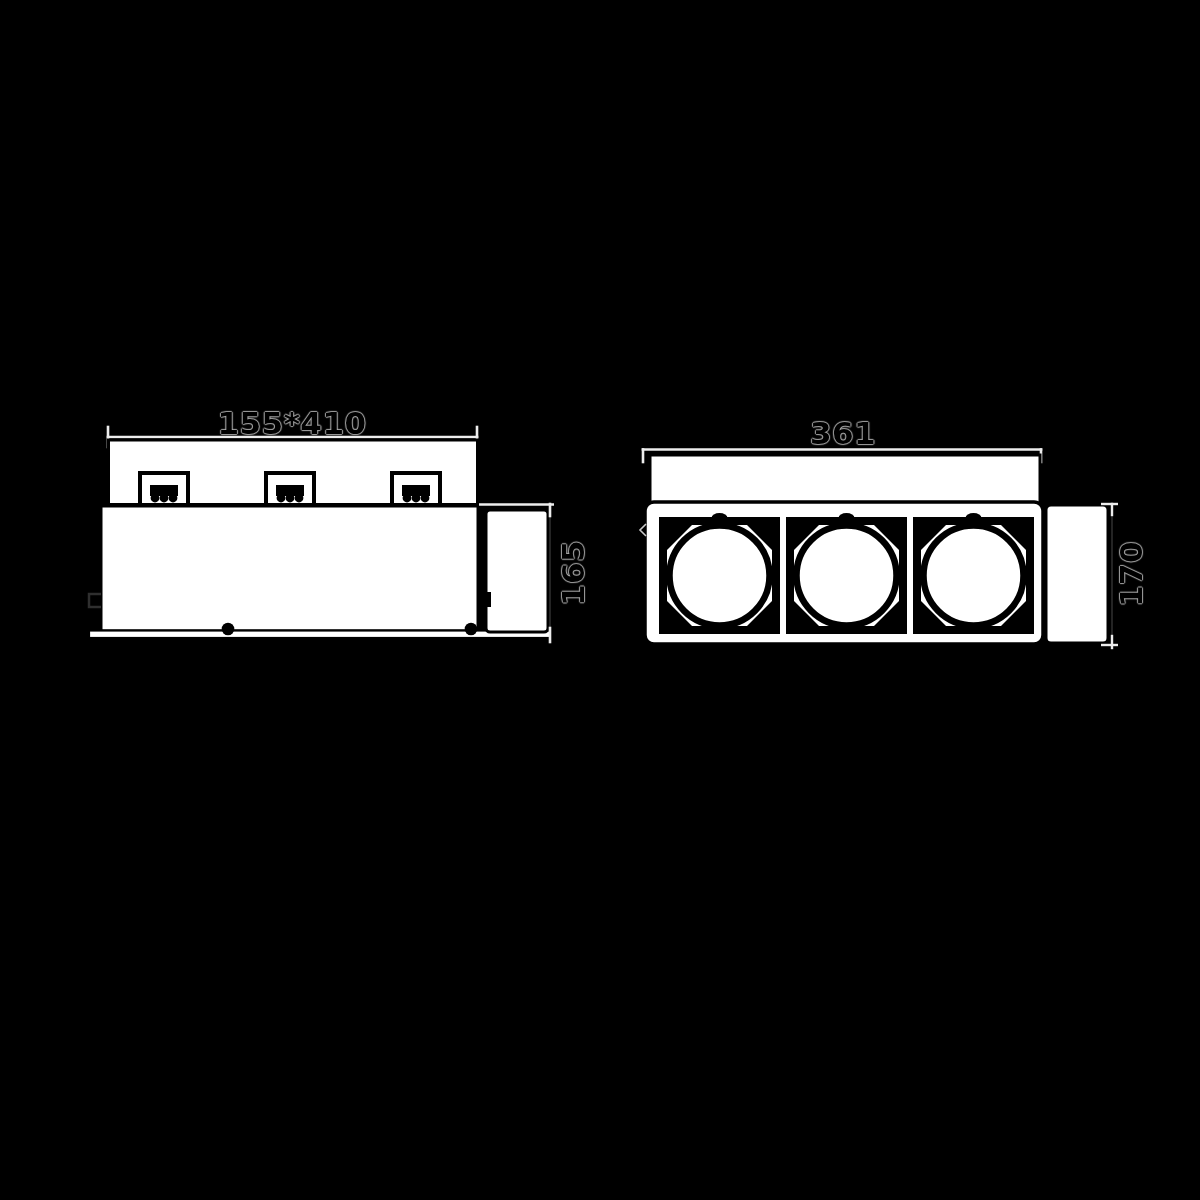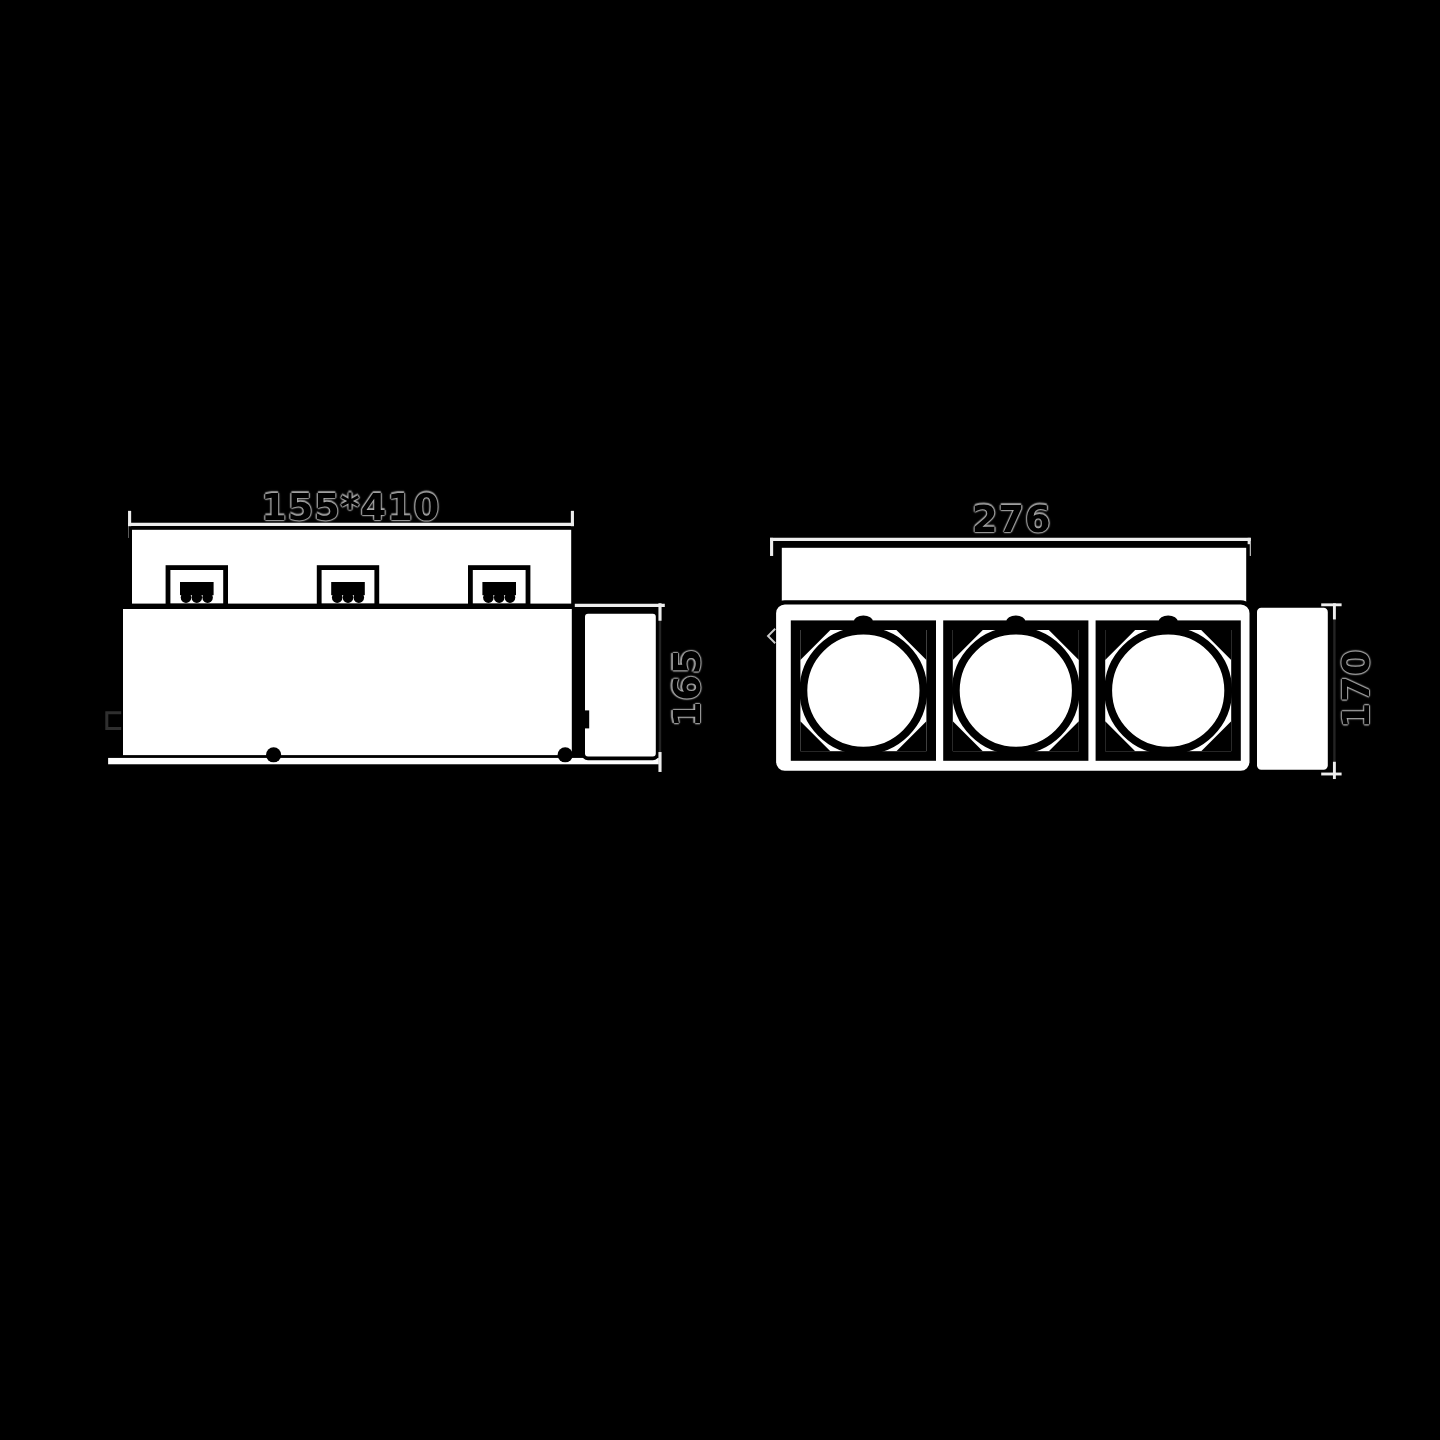--- a/index.html
+++ b/index.html
@@ -143,17 +143,17 @@
         <line x1="1101" y1="645" x2="1118" y2="645" stroke="#ededed" stroke-width="2.4"></line>
         <line x1="1112" y1="636" x2="1112" y2="648" stroke="#ededed" stroke-width="2.4" stroke-linecap="square"></line>
       </g>
     </g>
   </svg>
 
   <div class="dim-label" style="left:292px; top:423px;">155*410</div>
 
   <div class="dim-label rot" style="left:573px; top:573px;">165</div>
 
-  <div class="dim-label" style="left:843px; top:433px;">276</div>
+  <div class="dim-label" style="left:843px; top:433px;">361</div>
 
   <div class="dim-label rot" style="left:1131px; top:574px;">170</div>
 
 </div>
 
 </body></html>

